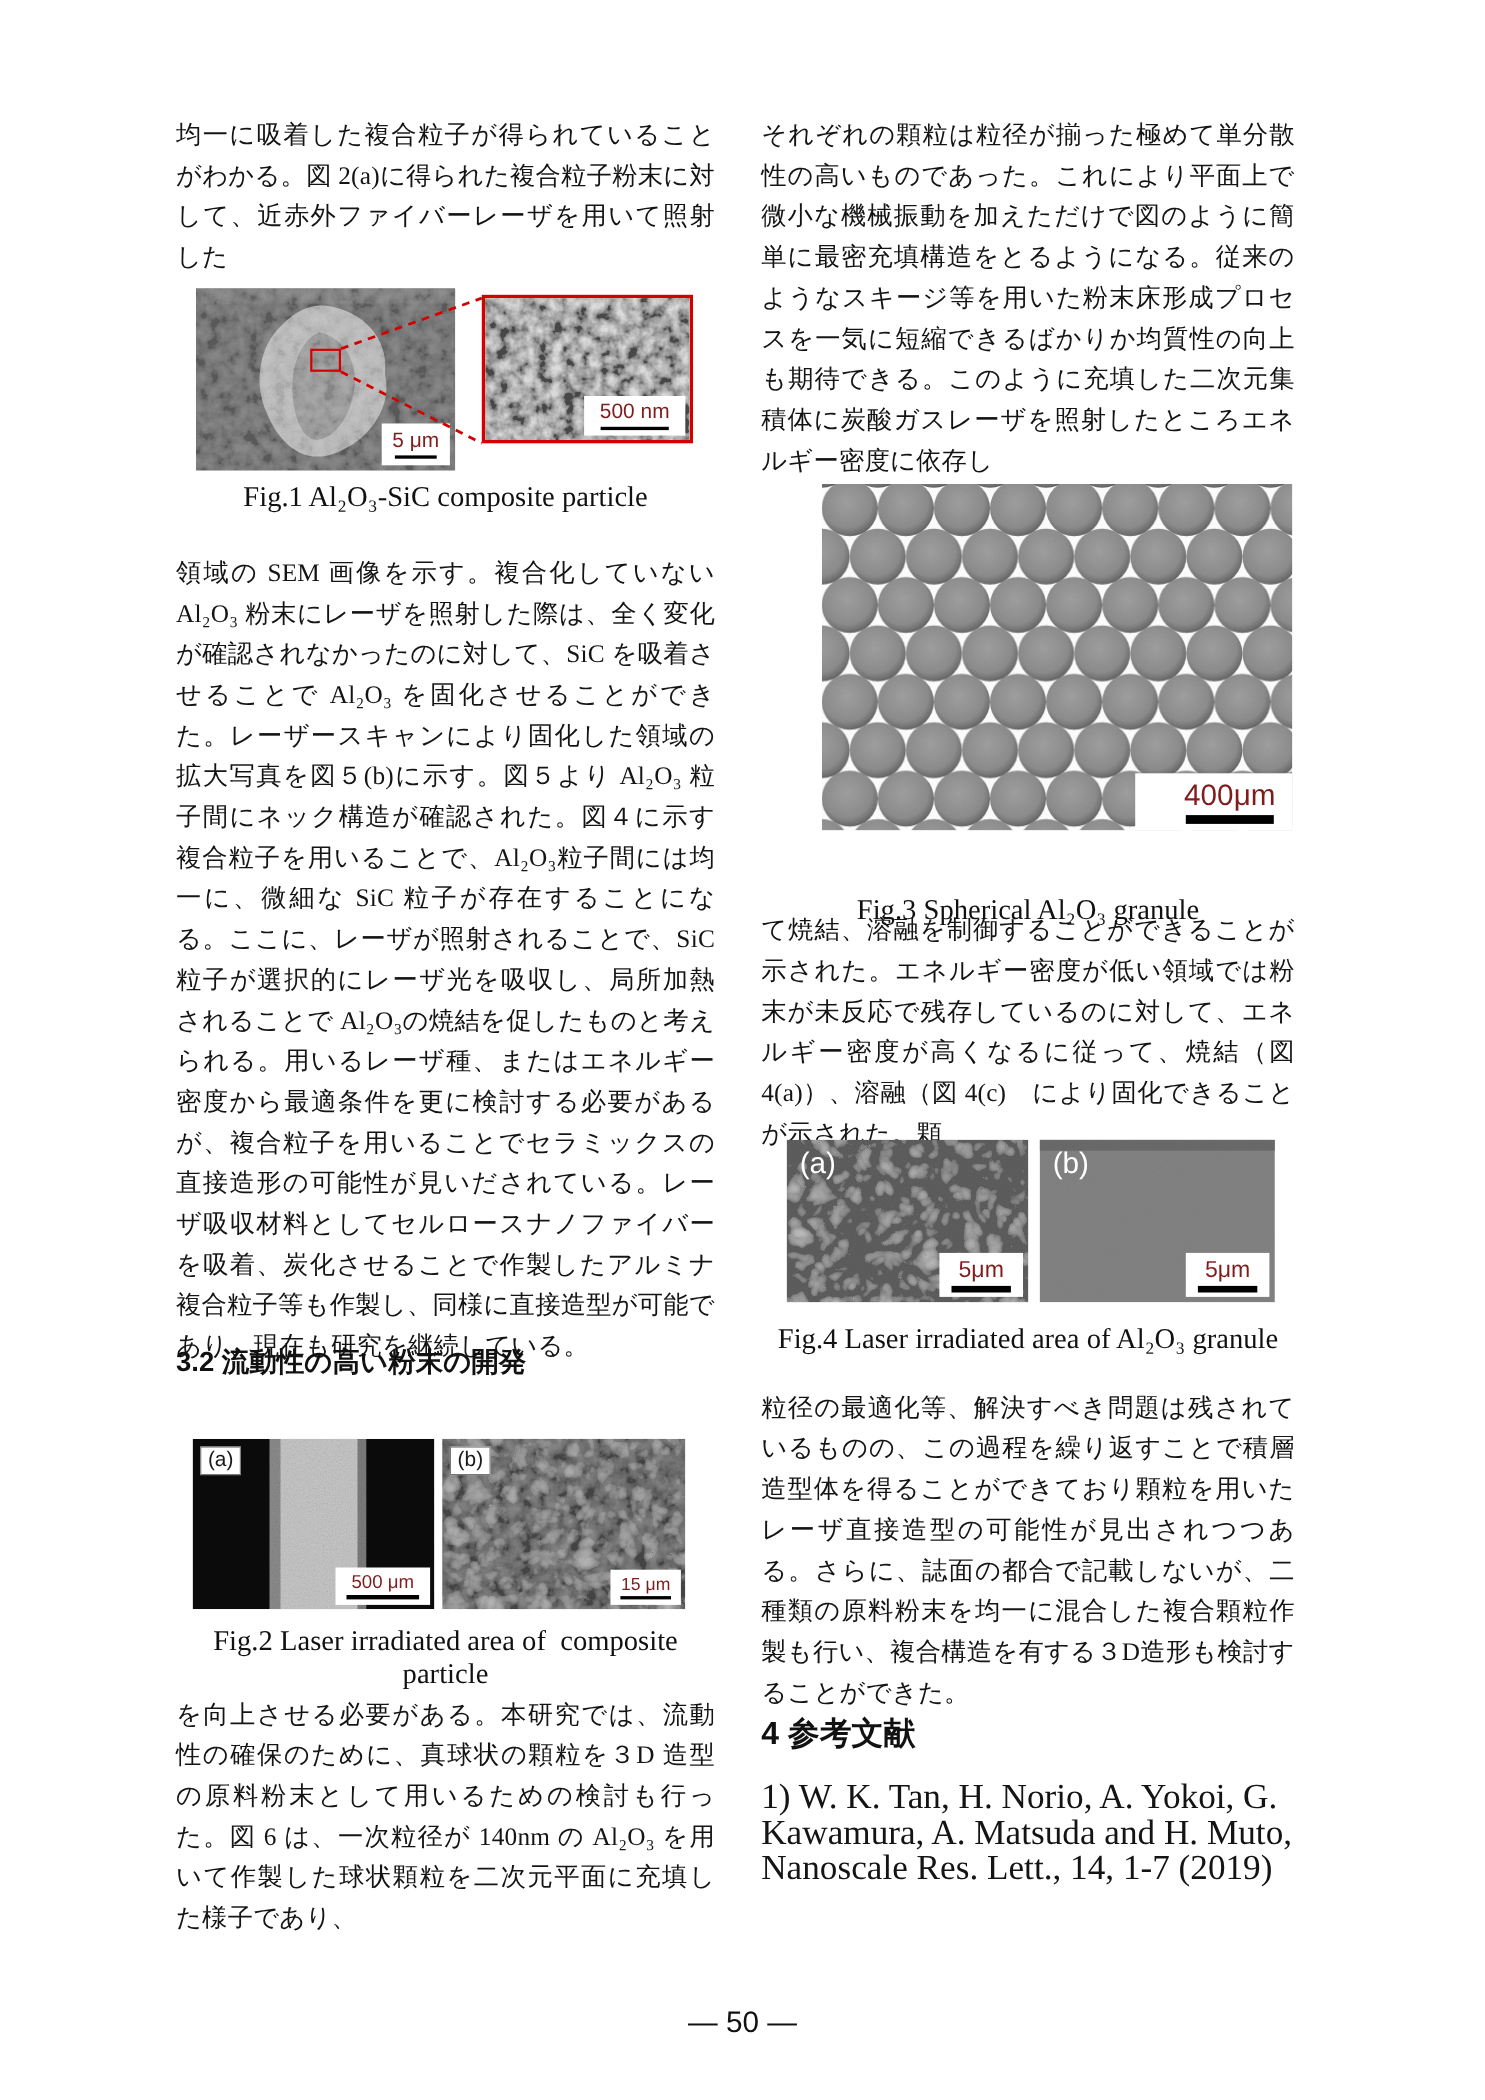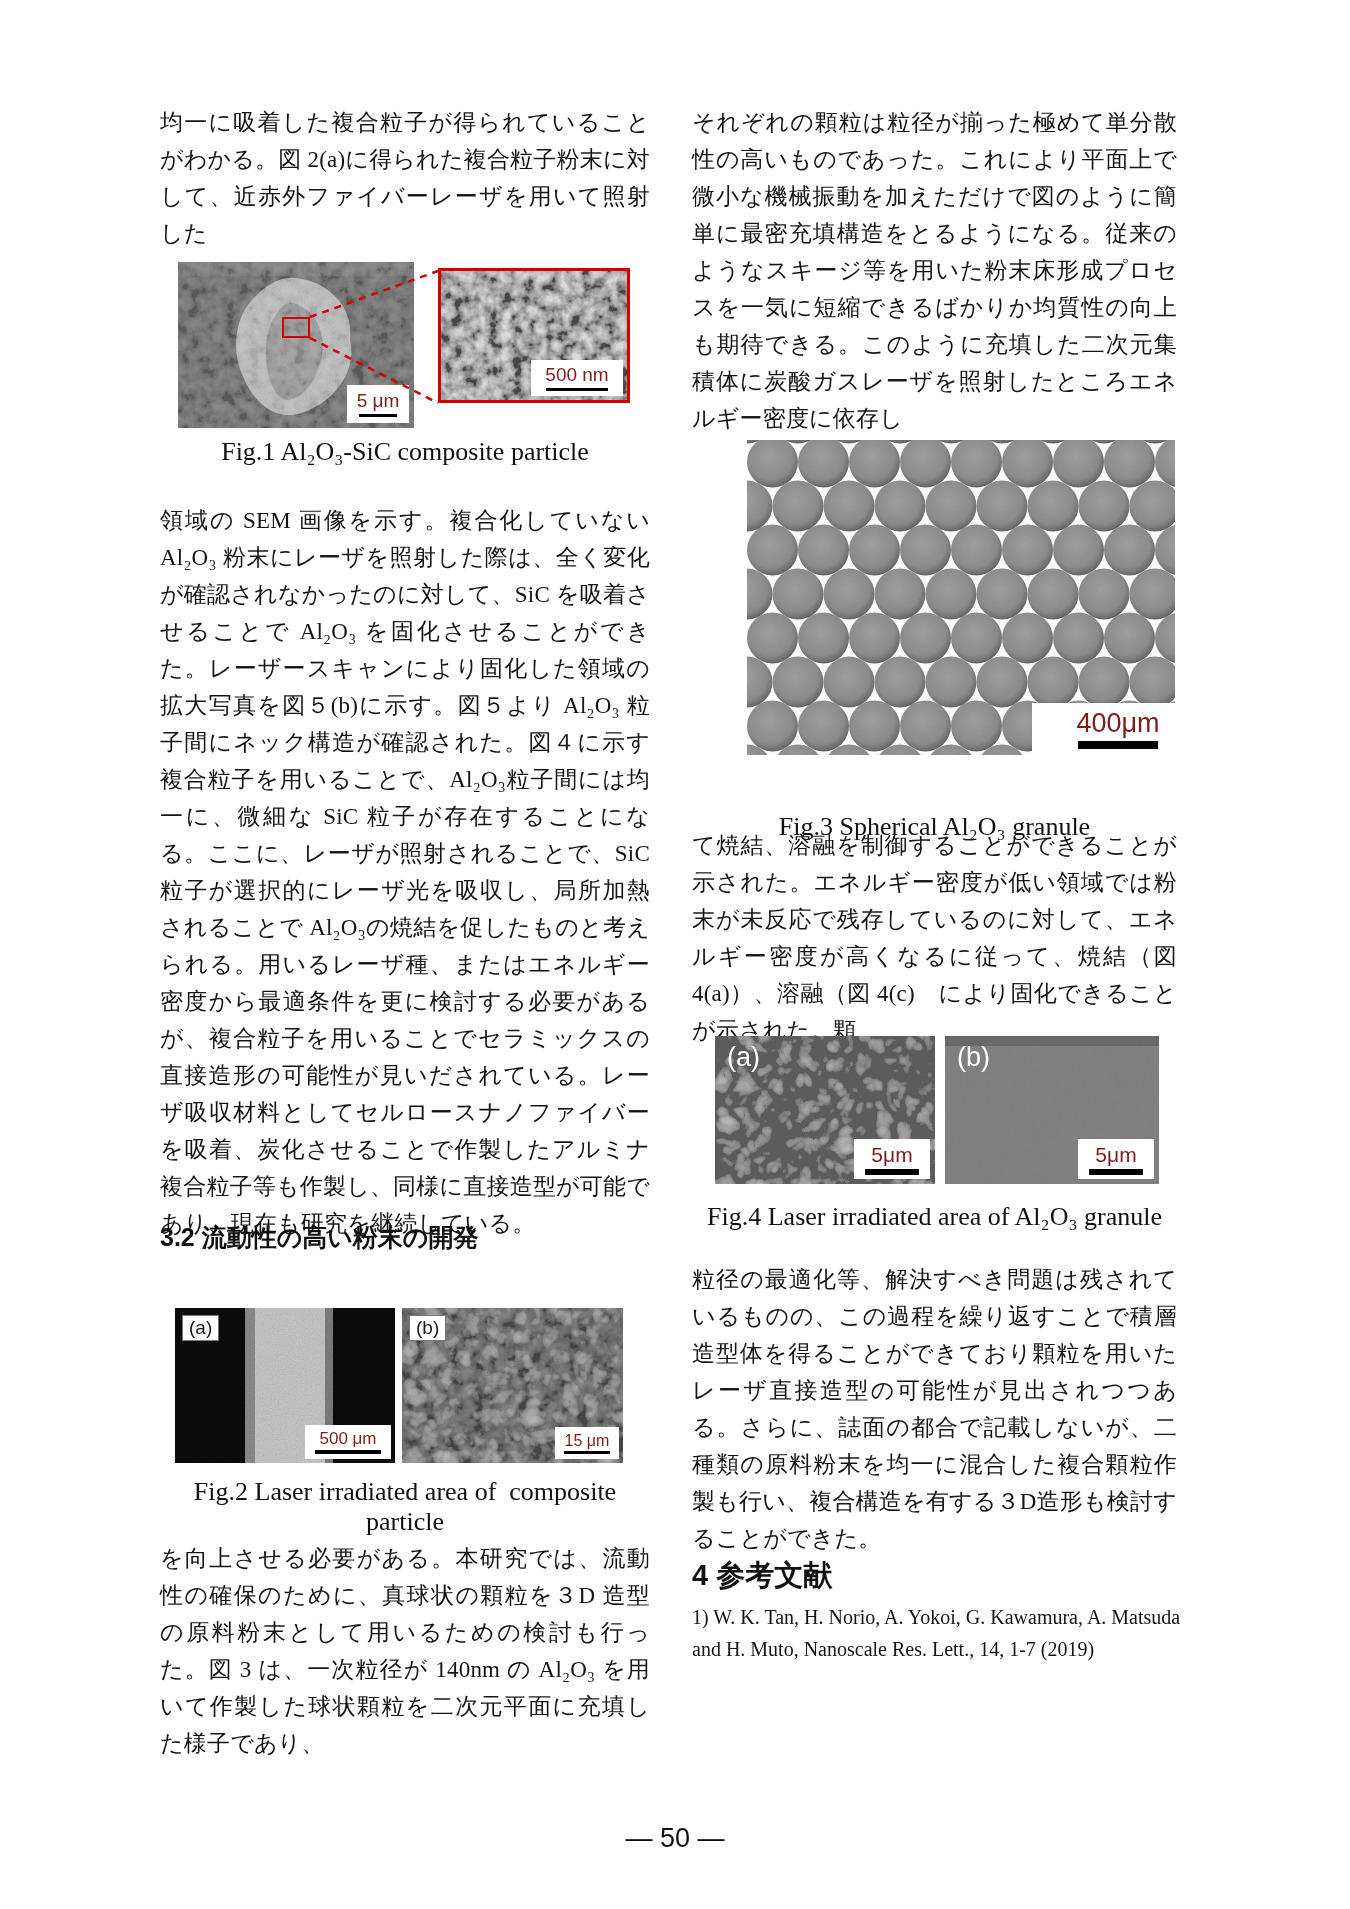--- a/index.html
+++ b/index.html
@@ -26,21 +26,21 @@
     font-family:"Liberation Sans","DejaVu Sans",sans-serif;
     font-weight:bold; font-size:25px; color:#111;
   }
   .heading-ref {
     position:absolute; width:100%;
     font-family:"Liberation Sans","DejaVu Sans",sans-serif;
     font-weight:bold; font-size:29px; color:#111;
   }
   .reftext {
     position:absolute; width:101%;
-    font-size:20px; line-height:32px; text-align:left; color:#141414;
+    font-size:32px; line-height:32px; text-align:left; color:#141414;margin-top:16px;
   }
   .figure { position:absolute; }
   .sem { position:absolute; overflow:hidden; }
   .sem svg { display:block; }
   .scalebox {
     position:absolute; background:#ffffff;
     font-family:"Liberation Sans","DejaVu Sans",sans-serif;
     color:#7f1d1d; text-align:center; line-height:1.1;
     display:flex; flex-direction:column; align-items:center; justify-content:center;
   }
@@ -179,21 +179,21 @@
         <div class="imglabel-box">(b)</div>
         <div class="scalebox" style="right:4px; bottom:4px; width:64px; height:32px;">
           <span style="font-size:16px;">15 μm</span>
           <span class="scalebar" style="width:46px; height:3px; margin-top:2px;"></span>
         </div>
       </div>
     </div>
 
     <div class="caption" style="top:1477px;">Fig.2 Laser irradiated area of  composite particle</div>
 
-    <div class="jp" style="top:1540px;">を向上させる必要がある。本研究では、流動性の確保のために、真球状の顆粒を３D 造型の原料粉末として用いるための検討も行った。図 3 は、一次粒径が 140nm の Al₂O₃ を用いて作製した球状顆粒を二次元平面に充填した様子であり、</div>
+    <div class="jp" style="top:1540px;">を向上させる必要がある。本研究では、流動性の確保のために、真球状の顆粒を３D 造型の原料粉末として用いるための検討も行った。図 6 は、一次粒径が 140nm の Al₂O₃ を用いて作製した球状顆粒を二次元平面に充填した様子であり、</div>
   </div>
 
   <div class="col col-right">
 
     <div class="jp" style="top:104px;">それぞれの顆粒は粒径が揃った極めて単分散性の高いものであった。これにより平面上で微小な機械振動を加えただけで図のように簡単に最密充填構造をとるようになる。従来のようなスキージ等を用いた粉末床形成プロセスを一気に短縮できるばかりか均質性の向上も期待できる。このように充填した二次元集積体に炭酸ガスレーザを照射したところエネルギー密度に依存し</div>
 
     <div class="figure" style="top:440px; left:55px; width:428px; height:315px;">
       <div class="sem" style="left:0; top:0; width:428px; height:315px;">
         <svg width="428" height="315" viewBox="0 0 428 315">
           <rect width="428" height="315" fill="#ffffff"></rect>

